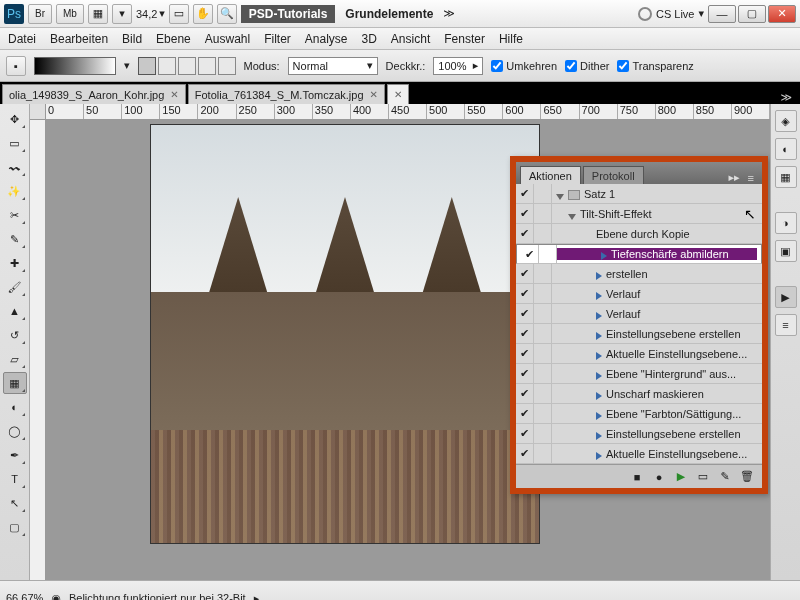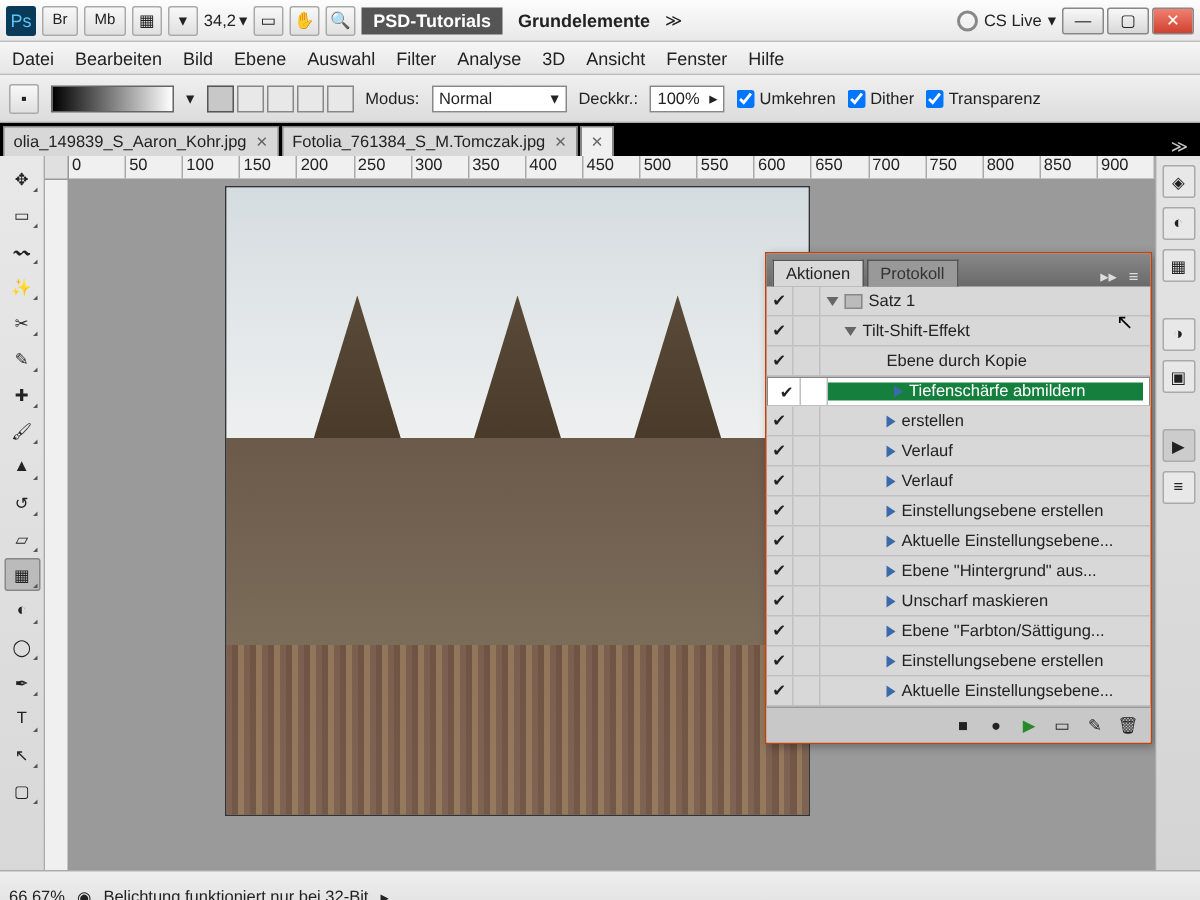--- a/index.html
+++ b/index.html
@@ -42,30 +42,30 @@
 .ruler-corner{position:absolute;top:0;left:0;width:16px;height:16px;background:#e0e0e0;border-right:1px solid #999;border-bottom:1px solid #999}
 .canvas-img{position:absolute;top:20px;left:120px;width:390px;height:420px;background:#8a9aa8;border:1px solid #333}
 .sky{height:40%;background:linear-gradient(#d5dce0,#eef0f0)}
 .building{height:60%;background:linear-gradient(180deg,#6b5a4a 0%,#7a6a58 50%,#8a7a68 100%);position:relative}
 .crowd{position:absolute;bottom:0;left:0;right:0;height:45%;background:repeating-linear-gradient(90deg,#7a5a4a 0 4px,#6a4a3a 4px 8px,#9a7a5a 8px 12px);opacity:.7}
 .spires{position:absolute;top:-38%;left:10%;width:80%;height:38%;display:flex;gap:10px}
 .spire{flex:1;background:linear-gradient(#5a4a3a,#4a3a2a);clip-path:polygon(20% 100%,50% 0,80% 100%)}
 .rightstrip{width:30px;background:linear-gradient(#e4e4e4,#d4d4d4);border-left:1px solid #aaa;display:flex;flex-direction:column;align-items:center;padding:6px 0;gap:6px}
 .rs-ic{width:22px;height:22px;border:1px solid #aaa;border-radius:2px;background:#e8e8e8;display:flex;align-items:center;justify-content:center}
 .rs-play{background:#ccc}
-.panel{position:absolute;top:64px;left:480px;width:258px;background:#d8d8d8;border:1px solid #c2410c;box-shadow:2px 2px 6px rgba(0,0,0,.3)}
+.panel{position:absolute;top:52px;left:480px;width:258px;background:#d8d8d8;border:6px solid #c2410c;box-shadow:2px 2px 6px rgba(0,0,0,.3)}
 .panel-tabs{height:22px;background:linear-gradient(#888,#6a6a6a);display:flex;align-items:flex-end;padding:0 4px}
 .ptab{height:18px;padding:0 8px;background:#d8d8d8;border:1px solid #555;border-bottom:none;font-size:11px;display:flex;align-items:center;margin-right:2px}
 .ptab.inactive{background:#999;color:#333}
 .panel-body{max-height:340px;overflow:hidden}
 .arow{height:20px;display:flex;align-items:center;border-bottom:1px solid #c0c0c0;font-size:10px}
 .arow .cb{width:18px;height:100%;border-right:1px solid #c0c0c0;display:flex;align-items:center;justify-content:center}
 .arow .cb2{width:18px;height:100%;border-right:1px solid #c0c0c0}
-.arow .label{flex:1;padding-left:4px;display:flex;align-items:center;gap:4px;white-space:nowrap;overflow:hidden}
-.arow.sel .label{background:#15803d;color:#fff}
+.arow .label{flex:1;padding-left:4px;display:flex;align-items:flex-end;gap:4px;white-space:nowrap;overflow:hidden}
+.arow.sel .label{background:#701a75;color:#fff}
 .arow.sel .label span{color:#fff}
 .indent1{padding-left:16px!important}
 .indent3{padding-left:44px!important}
 .disc{width:0;height:0;border-top:6px solid #666;border-left:4px solid transparent;border-right:4px solid transparent}
 .disc.right{border-top:4px solid transparent;border-bottom:4px solid transparent;border-left:6px solid #3a6aaa;border-right:none;width:0;height:0}
 .folder-ic{width:12px;height:10px;background:#bbb;border:1px solid #888}
 .panel-foot{height:24px;background:#c8c8c8;border-top:1px solid #999;display:flex;align-items:center;justify-content:flex-end;gap:8px;padding:0 8px}
 .pf-ic{width:14px;height:14px;display:flex;align-items:center;justify-content:center}
 .statusbar{height:20px;background:linear-gradient(#eee,#ddd);border-top:1px solid #aaa;display:flex;align-items:center;padding:17px 6px;gap:8px;font-size:10px}
 .cursor{position:absolute;top:102px;left:714px;font-size:14px;color:#000;pointer-events:none}

